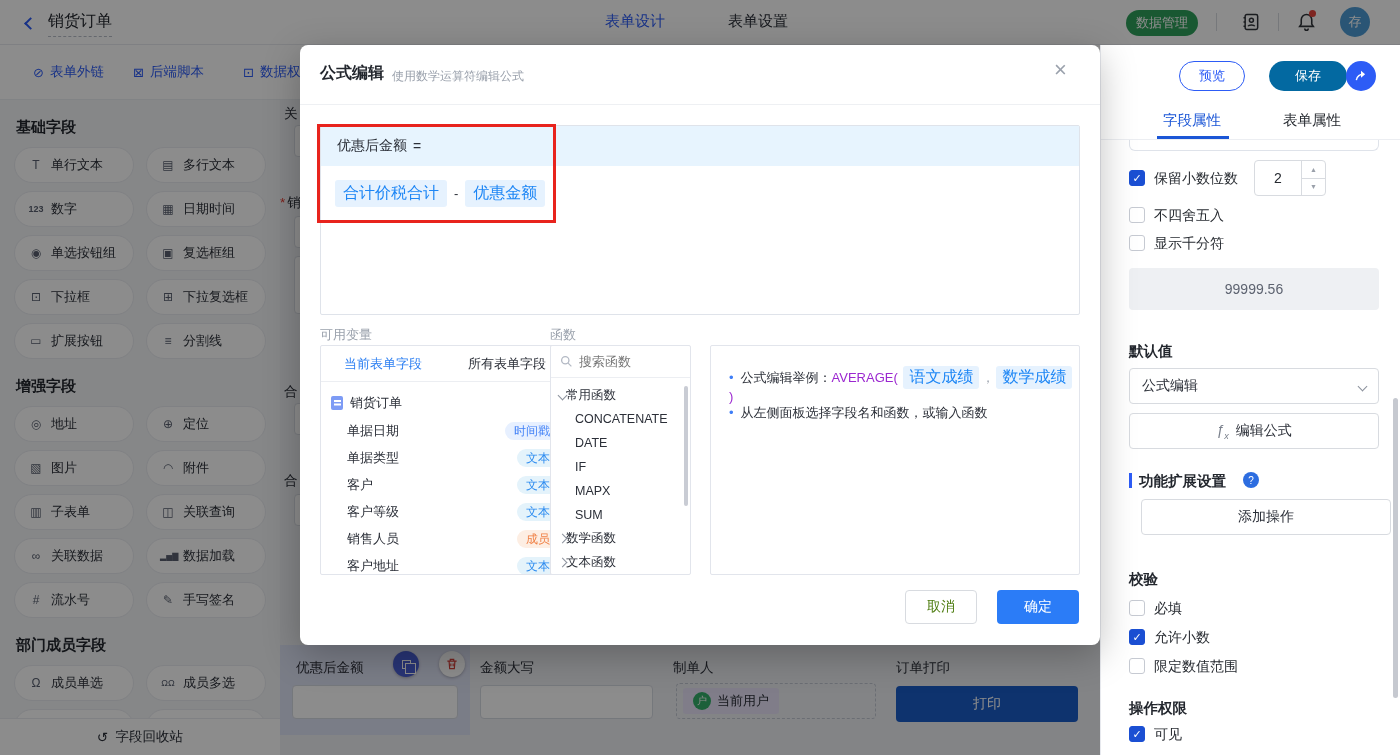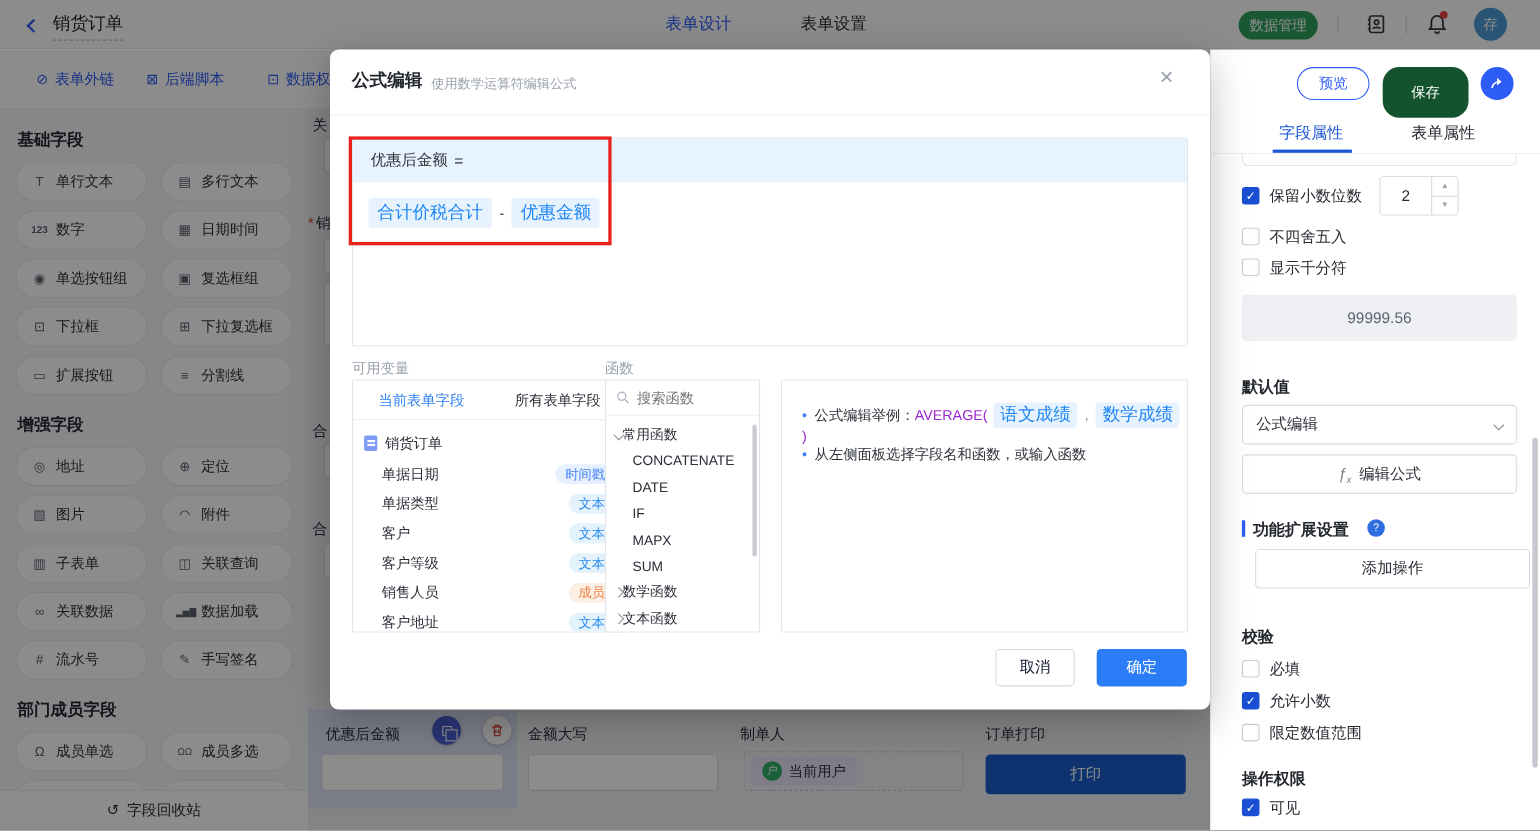--- a/index.html
+++ b/index.html
@@ -247,21 +247,21 @@
           <span class="av">户</span>
           <span>当前用户</span>
         </span>
     </div>
     <span class="cv-label" style="left:616px;top:559px">订单打印</span>
     <div class="abs" style="left:616px;top:586px;width:182px;height:36px;background:#1a5dc8;border-radius:4px;color:#fff;font-size:14px;display:flex;align-items:center;justify-content:center;cursor:pointer">打印</div>
   </main>
 
   <aside class="abs" style="left:1100px;top:45px;width:300px;height:710px;background:#fff;border-left:1px solid #e7e9ee">
     <span class="abs pillbtn" style="left:78px;top:16px;width:66px;height:30px;border:1px solid #2d5cf6;color:#2d5cf6;background:#fff">预览</span>
-    <span class="abs pillbtn" style="left:156px;top:16px;width:78px;height:46px;background:#14532d;color:#fff">保存</span>
+    <span class="abs pillbtn" style="left:168px;top:16px;width:78px;height:30px;background:#0369a1;color:#fff">保存</span>
     <span class="abs" style="left:245px;top:16px;width:30px;height:30px;border-radius:50%;background:#2d5cf6;display:flex;align-items:center;justify-content:center;cursor:pointer">
       <svg width="14" height="14" viewBox="0 0 24 24">
           <path d="M4 19c1-7 7-10 11-10" stroke="#fff" stroke-width="2.4" fill="none"></path>
           <path d="M12 3l7 6-7 6z" fill="#fff"></path>
         </svg>
     </span>
     <span class="rp-tab active" style="left:62px;top:66px">字段属性</span>
     <span class="rp-tab" style="left:182px;top:66px">表单属性</span>
     <span class="abs" style="left:56px;top:91px;width:72px;height:3px;background:#1b56d6"></span>
     <span class="abs" style="left:0;top:94px;width:300px;height:1px;background:#eceef2"></span>
@@ -399,19 +399,19 @@
     </div>
 
     <div class="panel" style="left:410px;top:300px;width:370px;height:230px;padding:20px 0 0 18px;font-size:13px;color:#2b2f38">
       <div>
         <span class="blue-dot">•</span><span>公式编辑举例：</span><span class="purple">AVERAGE(</span>
         <span class="tok sm" style="margin:0 2px">语文成绩</span><span style="color:#9aa1ac">，</span><span class="tok sm" style="margin:0 4px 0 2px">数学成绩</span><span class="purple">)</span>
       </div>
       <div style="margin-bottom:14px"><span class="blue-dot">•</span><span>从左侧面板选择字段名和函数，或输入函数</span></div>
     </div>
 
-    <span class="abs" style="left:605px;top:545px;width:72px;height:34px;border:1px solid #d8dbe0;border-radius:4px;display:flex;align-items:center;justify-content:center;font-size:14px;color:#0f172a;cursor:pointer;background:#fff">取消</span>
+    <span class="abs" style="left:605px;top:545px;width:72px;height:34px;border:1px solid #d8dbe0;border-radius:4px;display:flex;align-items:center;justify-content:center;font-size:14px;color:#4d7c0f;cursor:pointer;background:#fff">取消</span>
     <span class="abs" style="left:697px;top:545px;width:82px;height:34px;background:#2b7cf7;border-radius:4px;display:flex;align-items:center;justify-content:center;font-size:14px;color:#fff;cursor:pointer">确定</span>
   </section>
 
   <div class="abs" style="left:1393px;top:398px;width:5px;height:300px;background:#c6c9d0;border-radius:3px;z-index:20"></div>
 
 </div>
 
 </body></html>

